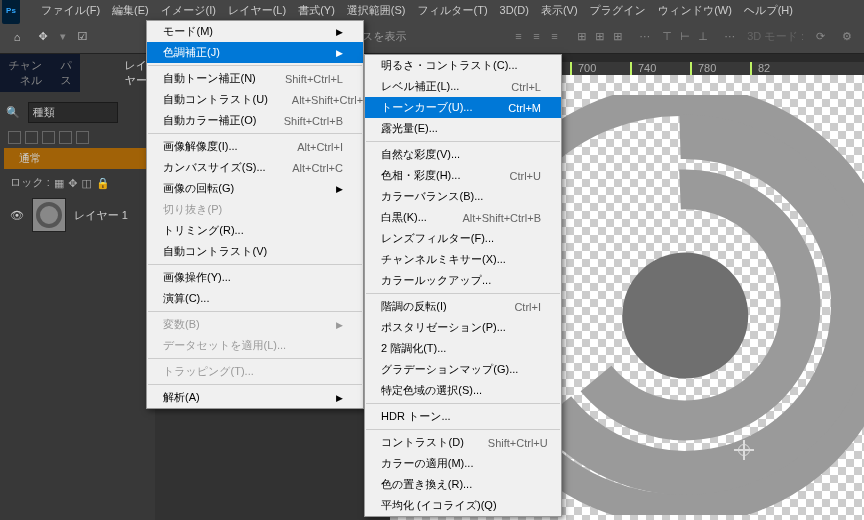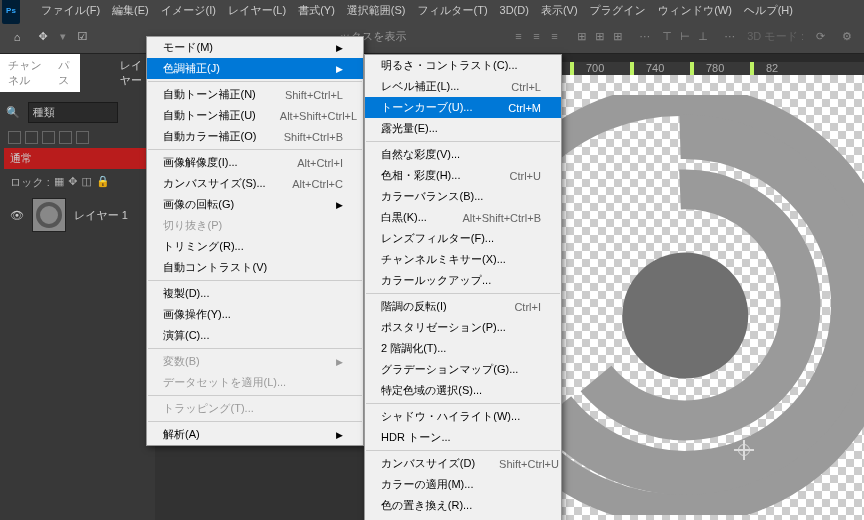--- a/index.html
+++ b/index.html
@@ -4,50 +4,50 @@
 <style>
 * { margin: 0; padding: 0; box-sizing: border-box; font-family: "Segoe UI", Arial, sans-serif; font-size: 11px; }
 body { background: #323232; color: #ccc; width: 864px; height: 520px; overflow: hidden; position: relative; }
 .menubar { background: #454545; display: flex; align-items: center; height: 20px; padding-left: 2px; }
 .ps-icon { width: 18px; height: 28px; background: #001e36; color: #31a8ff; font-size: 8px; font-weight: bold; display: flex; align-items: center; justify-content: center; border-radius: 2px; margin-right: 15px; }
 .menu-item { padding: 20px 6px; cursor: default; }
 .toolbar { background: #454545; height: 34px; display: flex; align-items: center; padding: 0 8px; gap: 8px; border-bottom: 1px solid #222; }
 .tool-icon { width: 18px; height: 18px; display: flex; align-items: center; justify-content: center; color: #ccc; }
 .toolbar-text { color: #999; }
 .left-panel { position: absolute; left: 0; top: 54px; width: 155px; background: #383838; height: 466px; }
-.panel-tabs { display: flex; background: #ffffff; }
+.panel-tabs { display: flex; background: #0f172a; text-align: right; }
 .panel-tab { padding: 4px 8px; color: #888; }
 .panel-tab.active { background: #383838; color: #ccc; padding-left: 40px; }
 .panel-body { padding: 4px; }
 .type-select { background: #2a2a2a; border: 1px solid #1a1a1a; color: #ccc; padding: 2px 4px; width: 90px; margin: 4px; }
 .icon-row { display: flex; gap: 4px; padding: 2px 4px; }
 .icon-row .sq { width: 13px; height: 13px; border: 1px solid #666; }
-.blend-row { background: #b91c1c; padding: 3px 6px; margin: 2px 0; }
-.lock-row { display: flex; align-items: flex-start; gap: 4px; padding: 4px 6px; color: #aaa; }
+.blend-row { background: #a16207; padding: 3px 15px; margin: 2px 0; }
+.lock-row { display: flex; align-items: flex-end; gap: 4px; padding: 4px 6px; color: #aaa; }
 .layer-row { display: flex; align-items: center; padding: 4px 6px; gap: 8px; }
 .eye { width: 14px; }
 .thumb { width: 34px; height: 34px; background: #888; border: 1px solid #222; position: relative; }
 .thumb::after { content: ""; position: absolute; inset: 3px; border: 4px solid #555; border-radius: 50%; }
 .menu { position: absolute; background: #f0f0f0; color: #000; border: 1px solid #999; box-shadow: 2px 2px 6px rgba(0,0,0,.5); }
 .menu .row { display: flex; justify-content: space-between; align-items: center; padding: 3px 20px 3px 16px; cursor: default; white-space: nowrap; min-height: 18px; }
 .menu .row.disabled { color: #999; }
 .menu .row.highlight { background: #0078d7; color: #fff; }
 .menu .row .arrow { font-size: 9px; margin-left: 16px; }
 .menu .row .shortcut { color: #666; margin-left: 24px; }
 .menu .row.highlight .shortcut { color: #fff; }
 .menu hr { border: none; border-top: 1px solid #ccc; margin: 2px 1px; }
-.menu1 { top: 36px; left: 146px; width: 218px; }
+.menu1 { top: 20px; left: 146px; width: 218px; }
 .menu2 { top: 54px; left: 364px; width: 198px; }
 .canvas-area { position: absolute; left: 390px; top: 75px; right: 0; bottom: 0; background-image:
   linear-gradient(45deg,#ccc 25%,transparent 25%),linear-gradient(-45deg,#ccc 25%,transparent 25%),
   linear-gradient(45deg,transparent 75%,#ccc 75%),linear-gradient(-45deg,transparent 75%,#ccc 75%);
   background-size: 16px 16px; background-position: 0 0,0 8px,8px -8px,-8px 0; background-color: #fff; }
 .swirl { position: absolute; left: 80px; top: 20px; width: 420px; height: 420px; }
 .ruler-h { position: absolute; left: 390px; top: 62px; right: 0; height: 13px; background: #383838; display: flex; color: #aaa; font-size: 9px; overflow: hidden; }
-.ruler-h span { width: 60px; flex-shrink: 0; border-left: 4px solid #bef264; padding-left: 12px; }
+.ruler-h span { width: 60px; flex-shrink: 0; border-left: 2px solid #bef264; padding-left: 6px; }
 .tab-bar { position: absolute; left: 155px; right: 0; top: 54px; height: 8px; background: #2a2a2a; }
 .toolbar-right { display: flex; gap: 12px; margin-left: auto; align-items: center; }
 .toolbar-right .grp { display: flex; gap: 4px; }
 .toolbar-right .ic { width: 14px; height: 14px; opacity: .5; }
 .vtools { position: absolute; left: 370px; top: 420px; width: 20px; }
 .vtools div { width: 18px; height: 18px; margin: 2px 0; color: #ccc; display: flex; align-items: center; justify-content: center; }
 .crosshair { position: absolute; right: 110px; bottom: 60px; width: 20px; height: 20px; }
 .crosshair::before, .crosshair::after { content: ""; position: absolute; background: #ddd; }
 .crosshair::before { left: 9px; top: 0; width: 2px; height: 20px; }
 .crosshair::after { top: 9px; left: 0; height: 2px; width: 20px; }
@@ -176,21 +176,21 @@
     <div class="row highlight">
       <span>色調補正(J)</span>
       <span class="arrow">▶</span>
     </div>
     <hr>
     <div class="row">
       <span>自動トーン補正(N)</span>
       <span class="shortcut">Shift+Ctrl+L</span>
     </div>
     <div class="row">
-      <span>自動トーン補正(U)</span>
+      <span>自動コントラスト(U)</span>
       <span class="shortcut">Alt+Shift+Ctrl+L</span>
     </div>
     <div class="row">
       <span>自動カラー補正(O)</span>
       <span class="shortcut">Shift+Ctrl+B</span>
     </div>
     <hr>
     <div class="row">
       <span>画像解像度(I)...</span>
       <span class="shortcut">Alt+Ctrl+I</span>
@@ -206,23 +206,20 @@
     <div class="row disabled">
       <span>切り抜き(P)</span>
     </div>
     <div class="row">
       <span>トリミング(R)...</span>
     </div>
     <div class="row">
       <span>自動コントラスト(V)</span>
     </div>
     <hr>
-    <div class="row">
-      <span>複製(D)...</span>
-    </div>
     <div class="row">
       <span>画像操作(Y)...</span>
     </div>
     <div class="row">
       <span>演算(C)...</span>
     </div>
     <hr>
     <div class="row disabled">
       <span>変数(B)</span>
       <span class="arrow">▶</span>
@@ -291,28 +288,25 @@
       <span>2 階調化(T)...</span>
     </div>
     <div class="row">
       <span>グラデーションマップ(G)...</span>
     </div>
     <div class="row">
       <span>特定色域の選択(S)...</span>
     </div>
     <hr>
     <div class="row">
-      <span>シャドウ・ハイライト(W)...</span>
-    </div>
-    <div class="row">
       <span>HDR トーン...</span>
     </div>
     <hr>
     <div class="row">
-      <span>カンバスサイズ(D)</span>
+      <span>コントラスト(D)</span>
       <span class="shortcut">Shift+Ctrl+U</span>
     </div>
     <div class="row">
       <span>カラーの適用(M)...</span>
     </div>
     <div class="row">
       <span>色の置き換え(R)...</span>
     </div>
     <div class="row">
       <span>平均化 (イコライズ)(Q)</span>

